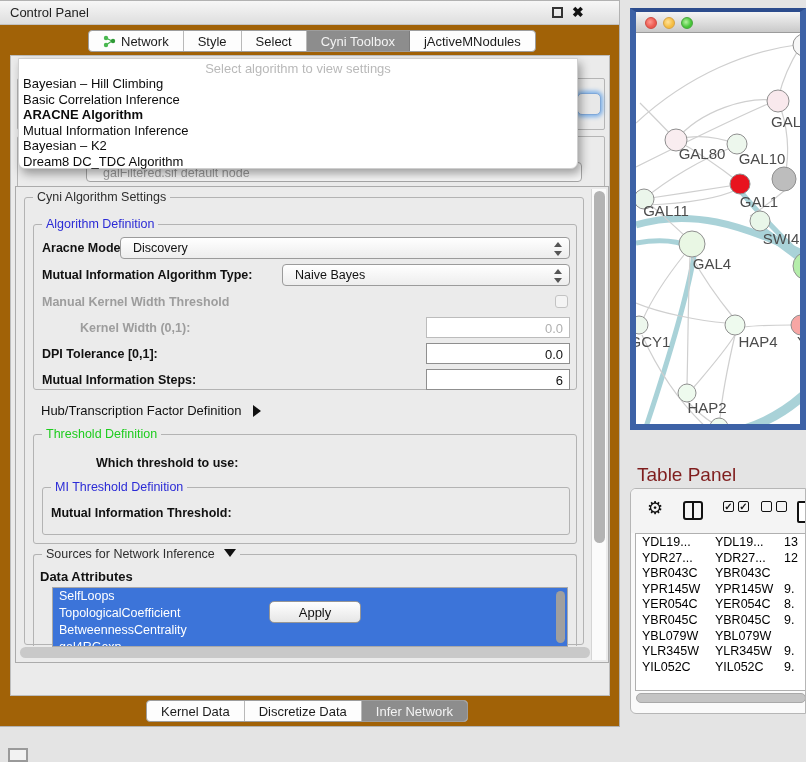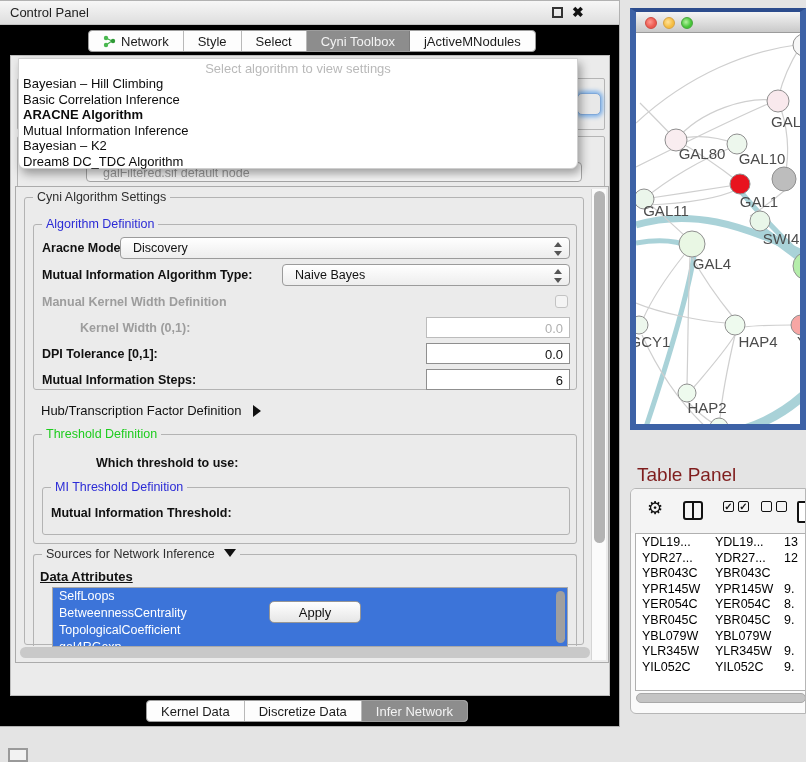--- a/index.html
+++ b/index.html
@@ -1,21 +1,21 @@
 <!DOCTYPE html>
 <html><head>
 <meta charset="utf-8">
 <style>
   * { margin:0; padding:0; box-sizing:border-box; }
   html,body { width:806px; height:762px; overflow:hidden; background:#e4e4e4;
               font-family:"Liberation Sans", sans-serif; }
   .abs { position:absolute; }
 
   
-  #control-panel { left:0; top:8; width:620px; height:727px; background:#000000;
+  #control-panel { left:0; top:8; width:620px; height:727px; background:#a16207;
                    border:1px solid #b2b2b2; border-left:none; }
   #cp-titlebar { left:0; top:0; width:100%; height:24px;
                  background:linear-gradient(#f7f7f7,#dedede);
                  border-bottom:1px solid #c2c2c2; }
   #cp-title { left:10px; top:4px; font-size:13px; color:#222; }
   #cp-float { left:552px; top:6px; width:11px; height:11px; border:2px solid #333; }
   #cp-close { left:572px; top:3px; font-size:14px; font-weight:bold; color:#111; }
 
   
   .segbar { display:flex; height:22px; border:1px solid #9d9d9d; border-radius:4px;
@@ -190,21 +190,21 @@
             <span>Discovery</span>
             <span class="spinner"></span>
           </div>
 
           <span class="flabel" style="left:8px;top:43px;">Mutual Information Algorithm Type:</span>
           <div class="combo" style="left:248px;top:39px;width:288px;">
             <span>Naive Bayes</span>
             <span class="spinner"></span>
           </div>
 
-          <span class="flabel dis" style="left:8px;top:70px;">Manual Kernel Width Definition</span>
+          <span class="flabel dis" style="left:8px;top:70px;">Manual Kernel Width Threshold</span>
           <span class="checkbox" style="left:521px;top:70px;"></span>
 
           <span class="flabel dis" style="left:8px;top:96px;margin-left:38px;">Kernel Width (0,1):</span>
           <input class="tfield dis" style="left: 392px; top: 92px; width: 144px;" readonly="" value="0.0">
 
           <span class="flabel" style="left:8px;top:122px;">DPI Tolerance [0,1]:</span>
           <input class="tfield" style="left: 392px; top: 118px; width: 144px;" value="0.0">
 
           <span class="flabel" style="left:8px;top:148px;">Mutual Information Steps:</span>
           <input class="tfield" style="left: 392px; top: 144px; width: 144px;" value="6">
@@ -224,26 +224,26 @@
             <span class="grouplabel lbl-blue">MI Threshold Definition</span>
             <span class="flabel" style="left:8px;top:18px;">Mutual Information Threshold:</span>
           </div>
         </div>
 
         <div class="groupbox" style="left:8px;top:356px;width:544px;height:92px;border-bottom:none;border-radius:3px 3px 0 0;">
           <span class="grouplabel lbl-dark">
             <span>Sources for Network Inference</span>
             <span style="display:inline-block;margin-left:6px;border-top:8px solid #111;border-left:6px solid transparent;border-right:6px solid transparent;vertical-align:1px;"></span>
           </span>
-          <span class="flabel" style="left:6px;top:14px;font-size:13px;text-decoration:underline;">Data Attributes</span>
+          <span class="flabel" style="left:6px;top:14px;font-size:13px;">Data Attributes</span>
           <div id="attr-list" style="left:18px;top:32px;width:516px;height:60px;">
 
           <div class="attr-item">SelfLoops</div>
+              <div class="attr-item">TopologicalCoefficient</div>
               <div class="attr-item">BetweennessCentrality</div>
-              <div class="attr-item">TopologicalCoefficient</div>
               <div class="attr-item">gal4RGexp</div>
               <div id="attr-vthumb"></div>
             </div>
         </div>
       </div>
 
       <div id="settings-hscroll" class="abs"></div>
       <div id="settings-vscroll" class="abs">
         <div id="settings-vthumb" class="abs"></div>
       </div>

